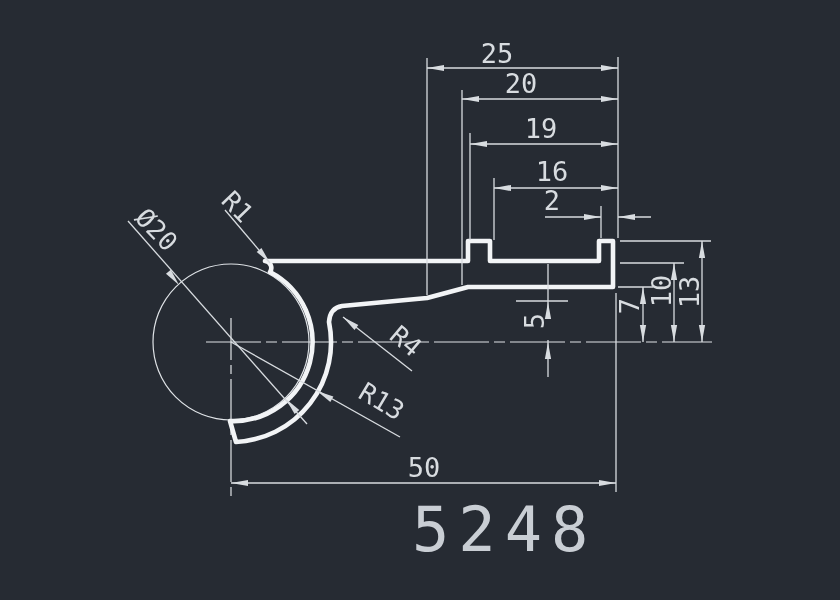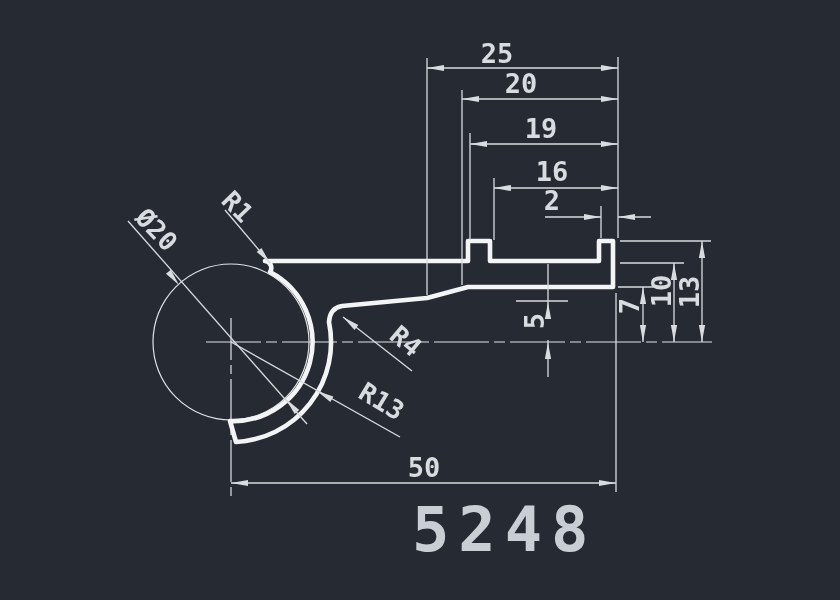--- a/index.html
+++ b/index.html
@@ -1,21 +1,21 @@
 <!DOCTYPE html>
 <html style="--bg: #262b33; --profile: #f2f4f6; --dim: #d8dce0; --thin: #dfe3e7;"><head>
 <meta charset="utf-8">
 <style>
   :root{
     --bg:#262b33; --profile:#f2f4f6; --dim:#d8dce0; --thin:#dfe3e7;
   }
   html,body{margin:0;padding:0;background:var(--bg);}
   .canvas{
     position:relative;width:840px;height:600px;background:var(--bg);
-    overflow:hidden;font-family:"DejaVu Sans Mono","Liberation Mono",monospace;font-weight:bold;
+    overflow:hidden;font-family:"DejaVu Sans Mono","Liberation Mono",monospace;
   }
   svg{display:block}
   text{fill:var(--dim);}
   .dimtxt{font-size:27px;}
   .radtxt{font-size:26px;}
   .bigtxt{font-size:62px;letter-spacing:9px;fill:#c9ced4;}
   .thinln{stroke:var(--dim);stroke-width:1.3;fill:none;}
   .ctrln{stroke:var(--thin);stroke-width:1.2;fill:none;}
   .thickln{stroke:var(--profile);stroke-width:4.6;fill:none;stroke-linejoin:round;stroke-linecap:round;}
   .arr{fill:var(--dim);}

